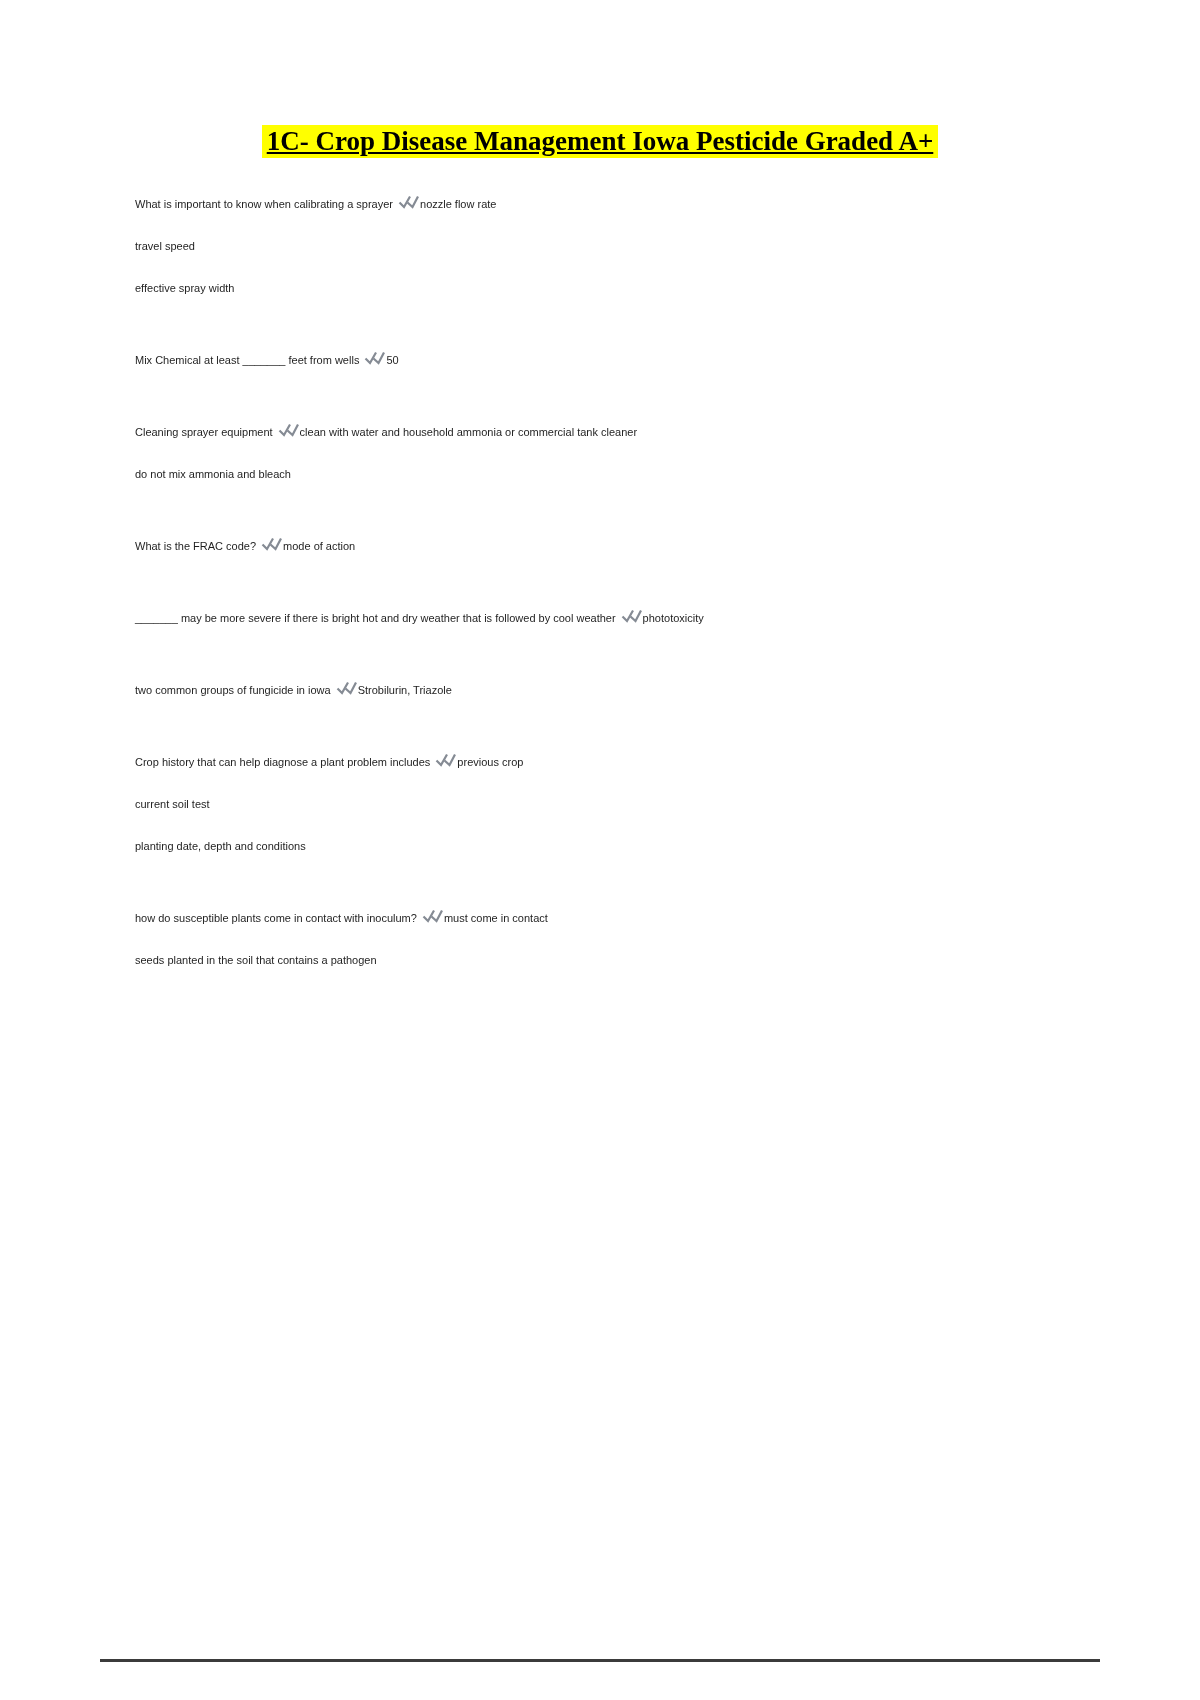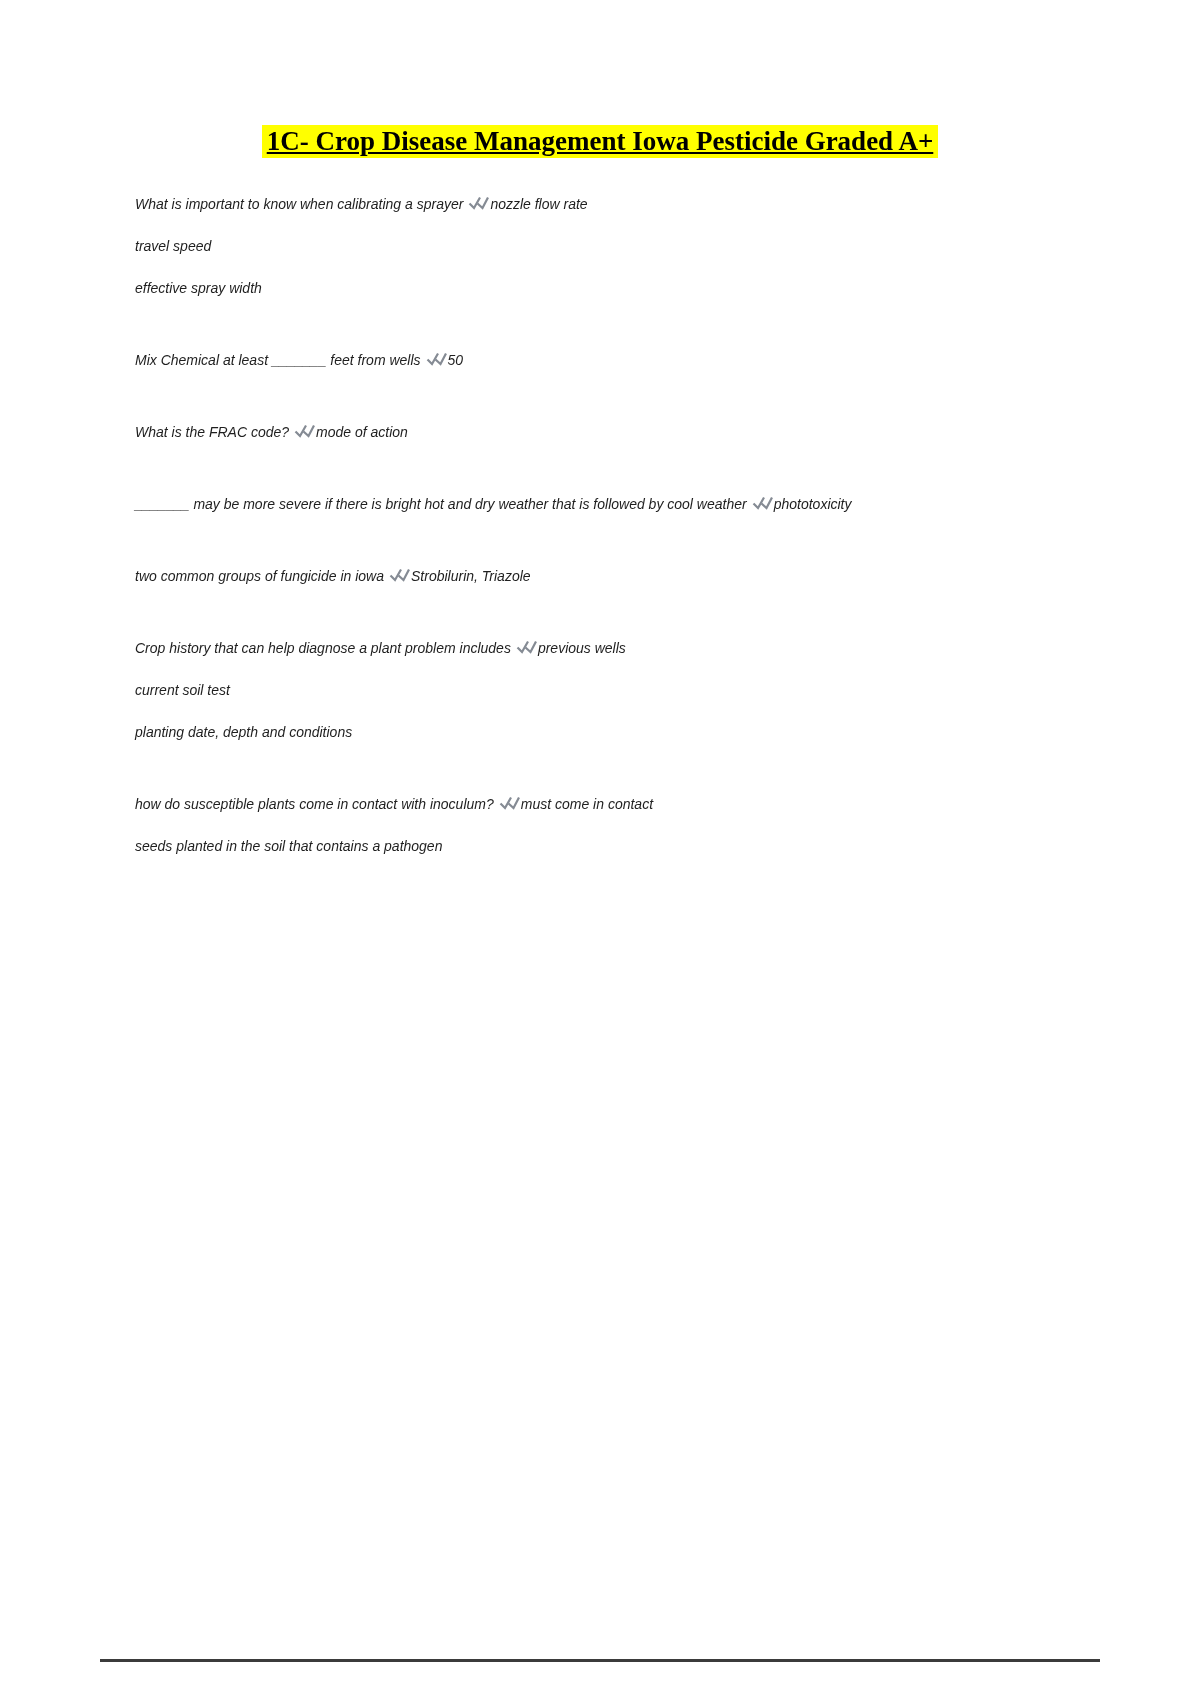--- a/index.html
+++ b/index.html
@@ -36,24 +36,23 @@
   }
   .qa-list {
     padding-left: 135px;
     width: 995px; 
   }
   .qa-block {
     margin: 0 0 44px 0;
   }
   .line {
     margin: 12px 0 14px 0;
-    font-size: 14px;
+    font-size: 11px;
     line-height: 28px;
     color: #1f1f1f;
-    font-style: italic;
   }
   .check {
     display: inline-block;
     margin: 0 1px 0 5px;
     vertical-align: -1px;
     line-height: 0;
   }
   .check svg { display: inline-block; }
   .footer-rule {
     position: absolute;
@@ -80,20 +79,27 @@
         <p class="line">effective spray width</p>
       </section>
 
   <section class="qa-block">
     <p class="line qline"><span class="q">Mix Chemical at least _______ feet from wells</span><span class="check"><svg width="21" height="14" viewBox="0 0 21 14" aria-hidden="true">
           <path d="M1.5 7.5 L6 12 L12 1.5" fill="none" stroke="#858b94" stroke-width="2.2"></path>
           <path d="M9.5 7.5 L14.5 12 L20 1.5" fill="none" stroke="#858b94" stroke-width="2.2"></path>
         </svg></span><span class="a">50</span></p>
   </section>
 
+  <section class="qa-block">
+    <p class="line qline"><span class="q">Cleaning sprayer equipment</span><span class="check"><svg width="21" height="14" viewBox="0 0 21 14" aria-hidden="true">
+          <path d="M1.5 7.5 L6 12 L12 1.5" fill="none" stroke="#858b94" stroke-width="2.2"></path>
+          <path d="M9.5 7.5 L14.5 12 L20 1.5" fill="none" stroke="#858b94" stroke-width="2.2"></path>
+        </svg></span><span class="a">clean with water and household ammonia or commercial tank cleaner</span></p>
+  <p class="line">do not mix ammonia and bleach</p>
+      </section>
 
   <section class="qa-block">
     <p class="line qline"><span class="q">What is the FRAC code?</span><span class="check"><svg width="21" height="14" viewBox="0 0 21 14" aria-hidden="true">
           <path d="M1.5 7.5 L6 12 L12 1.5" fill="none" stroke="#858b94" stroke-width="2.2"></path>
           <path d="M9.5 7.5 L14.5 12 L20 1.5" fill="none" stroke="#858b94" stroke-width="2.2"></path>
         </svg></span><span class="a">mode of action</span></p>
   </section>
 
   <section class="qa-block">
     <p class="line qline"><span class="q">_______ may be more severe if there is bright hot and dry weather that is followed by cool weather</span><span class="check"><svg width="21" height="14" viewBox="0 0 21 14" aria-hidden="true">
@@ -107,21 +113,21 @@
           <path d="M1.5 7.5 L6 12 L12 1.5" fill="none" stroke="#858b94" stroke-width="2.2"></path>
           <path d="M9.5 7.5 L14.5 12 L20 1.5" fill="none" stroke="#858b94" stroke-width="2.2"></path>
         </svg></span><span class="a">Strobilurin, Triazole</span></p>
   </section>
 
 
   <section class="qa-block">
     <p class="line qline"><span class="q">Crop history that can help diagnose a plant problem includes</span><span class="check"><svg width="21" height="14" viewBox="0 0 21 14" aria-hidden="true">
           <path d="M1.5 7.5 L6 12 L12 1.5" fill="none" stroke="#858b94" stroke-width="2.2"></path>
           <path d="M9.5 7.5 L14.5 12 L20 1.5" fill="none" stroke="#858b94" stroke-width="2.2"></path>
-        </svg></span><span class="a">previous wells</span></p>
+        </svg></span><span class="a">previous crop</span></p>
   <p class="line">current soil test</p>
         <p class="line">planting date, depth and conditions</p>
       </section>
 
   <section class="qa-block">
     <p class="line qline"><span class="q">how do susceptible plants come in contact with inoculum?</span><span class="check"><svg width="21" height="14" viewBox="0 0 21 14" aria-hidden="true">
           <path d="M1.5 7.5 L6 12 L12 1.5" fill="none" stroke="#858b94" stroke-width="2.2"></path>
           <path d="M9.5 7.5 L14.5 12 L20 1.5" fill="none" stroke="#858b94" stroke-width="2.2"></path>
         </svg></span><span class="a">must come in contact</span></p>
   <p class="line">seeds planted in the soil that contains a pathogen</p>

